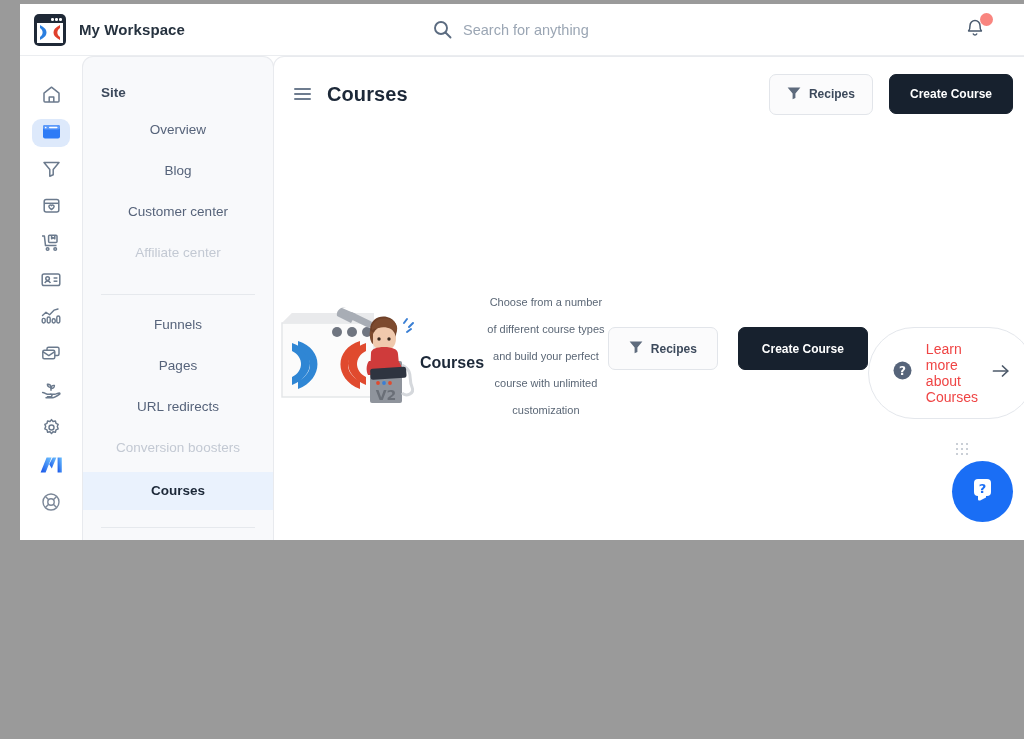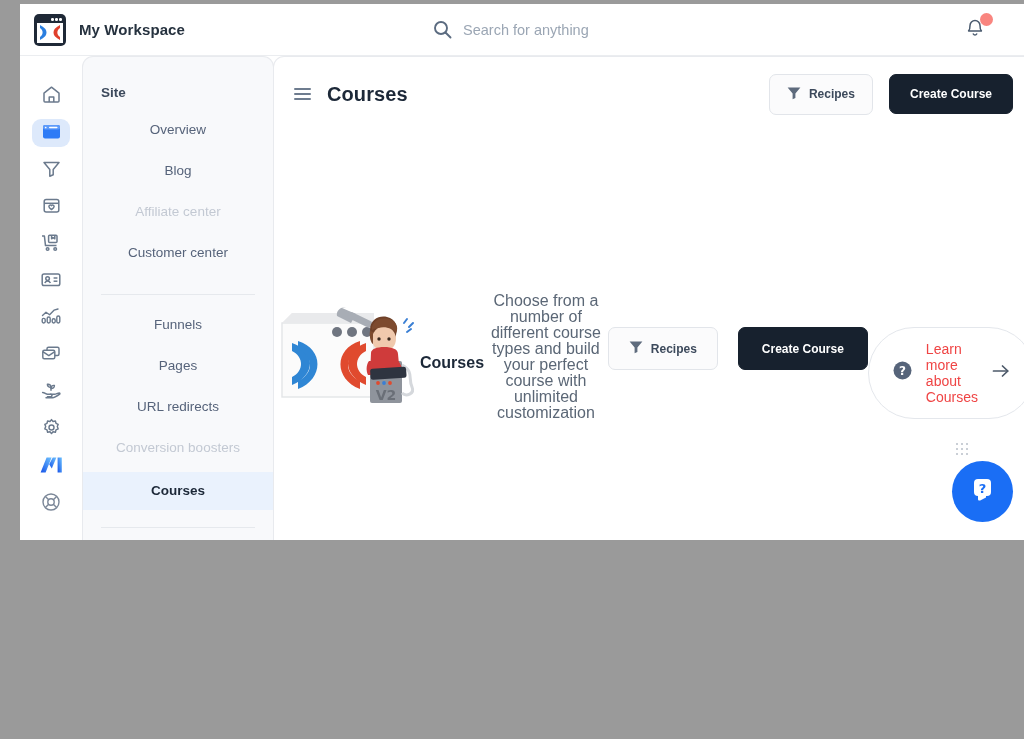--- a/index.html
+++ b/index.html
@@ -237,24 +237,24 @@
     flex: 1;
     display: flex;
     flex-direction: row;
     align-items: center;
     padding-top: 74px;
     min-height: 0;
   }
   .illus { width: 146px; height: 112px; margin-bottom: 36px; }
   .empty-title { font-size: 16px; font-weight: bold; color: #1c2838; margin-bottom: 19px; }
   .empty-desc {
-    font-size: 16px;
+    font-size: 11px;
     color: #5b6776;
     text-align: center;
-    line-height: 16px;
+    line-height: 27px;
     max-width: 400px;
     margin-bottom: 32px;
   }
   .cta-row { display: flex; gap: 20px; margin-bottom: 48px; }
   .cta-row .btn-light { padding: 12px 20px; }
   .cta-row .btn-dark { padding: 13px 23px; }
 
   .learn {
     display: inline-flex;
     align-items: center;
@@ -480,22 +480,22 @@
         </span>
       </div>
     </div>
 
     <div class="subnav">
 
       <div class="subnav-group">
         <div class="nav-head">Site</div>
         <div class="nav-item">Overview</div>
         <div class="nav-item">Blog</div>
+        <div class="nav-item">Customer center</div>
         <div class="nav-item disabled">Affiliate center</div>
-        <div class="nav-item">Customer center</div>
       </div>
 
       <div class="subnav-sep"></div>
 
       <div class="subnav-group">
         <div class="nav-item">Funnels</div>
         <div class="nav-item">Pages</div>
         <div class="nav-item">URL redirects</div>
         <div class="nav-item disabled">Conversion boosters</div>
         <div class="nav-item active">Courses</div>

